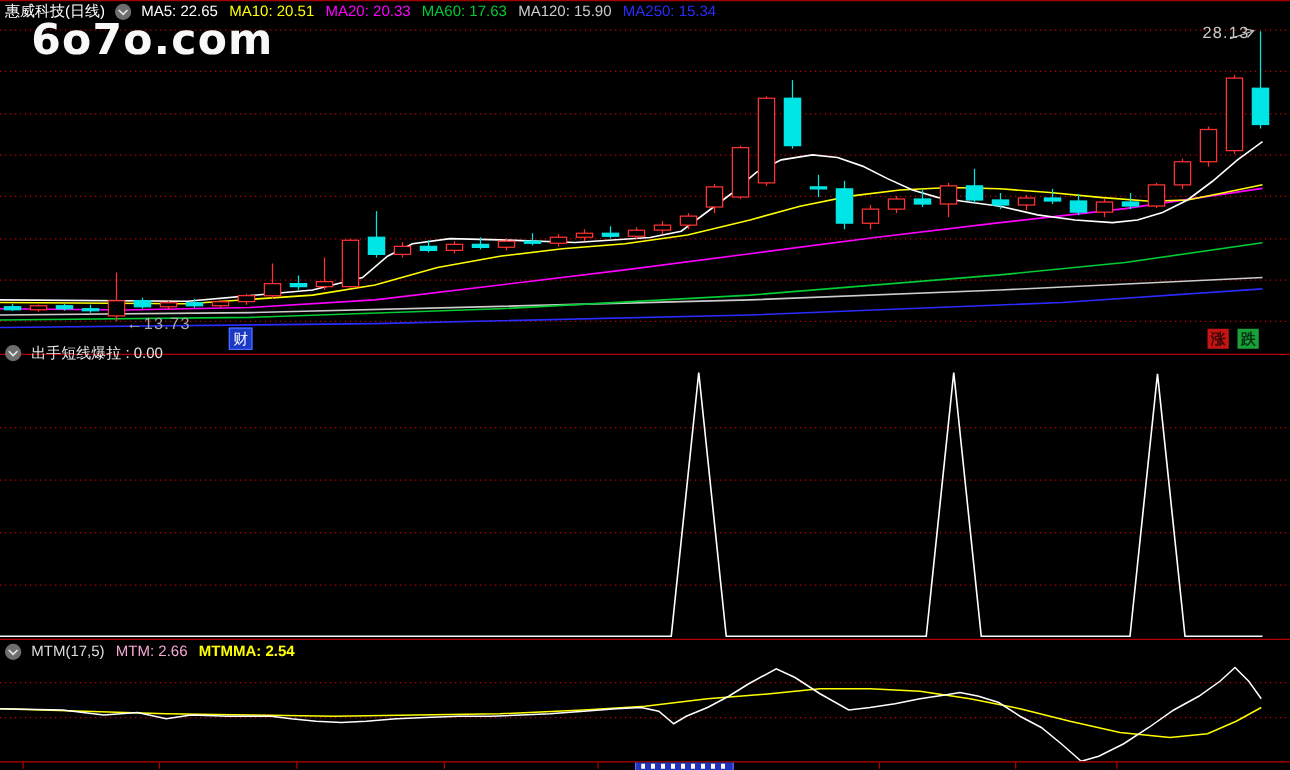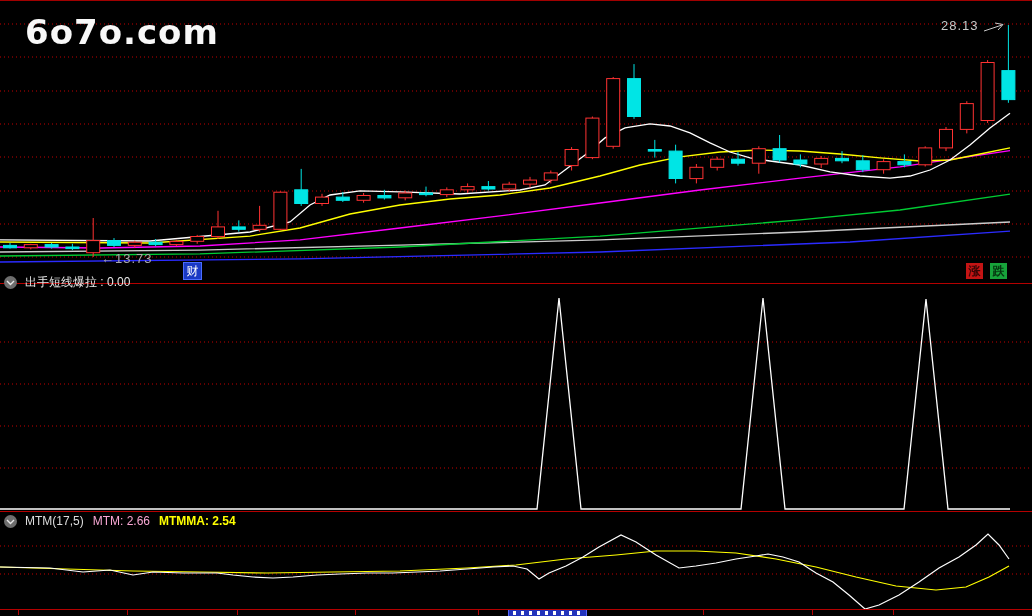--- a/index.html
+++ b/index.html
@@ -143,25 +143,41 @@
       <line x1="966.8000000000001" y1="101.2" x2="966.8000000000001" y2="133.4" stroke="#ff3232" stroke-width="1"></line>
       <rect x="960.3" y="103.6" width="13" height="25.8" fill="#000000" stroke="#ff3232" stroke-width="1"></rect>
       <line x1="987.6" y1="60.1" x2="987.6" y2="123.0" stroke="#ff3232" stroke-width="1"></line>
       <rect x="981.1" y="62.5" width="13" height="58.0" fill="#000000" stroke="#ff3232" stroke-width="1"></rect>
       <line x1="1008.4000000000001" y1="25.0" x2="1008.4000000000001" y2="102.8" stroke="#00e5e5" stroke-width="1"></line>
       <rect x="1001.9" y="70.6" width="13" height="29.0" fill="#00e5e5" stroke="#00e5e5" stroke-width="1"></rect>
       <line x1="984" y1="31" x2="1002" y2="25" stroke="#c9c9c9" stroke-width="1"></line>
       <polyline points="995,23 1003,24.5 998,30" fill="none" stroke="#c9c9c9" stroke-width="1"></polyline>
     </svg>
 
+  <div class="hdr" style="top:2px;">
+    <span style="color:#ffffff;">惠威科技(日线)</span>
+    <span class="icon-circle">
+      <svg width="9" height="6">
+          <polyline points="1,1 4.5,4.5 8,1" fill="none" stroke="#e6e6e6" stroke-width="1.4"></polyline>
+        </svg>
+    </span>
+    <span id="legend" style="display:flex;gap:9px;">
+        <span style="color: rgb(255, 255, 255);">MA5: 22.65</span>
+        <span style="color: rgb(255, 255, 0);">MA10: 20.51</span>
+        <span style="color: rgb(255, 0, 255);">MA20: 20.33</span>
+        <span style="color: rgb(0, 204, 51);">MA60: 17.63</span>
+        <span style="color: rgb(204, 204, 204);">MA120: 15.90</span>
+        <span style="color: rgb(43, 43, 255);">MA250: 15.34</span>
+      </span>
+  </div>
 
   <div class="watermark">6o7o.com</div>
 
   <div class="annot" style="left:101px;top:251px;color:#a9a9a9;">←13.73</div>
-  <div class="annot" style="left:941px;top:18px;color:#c9c9c9;">28.13</div>
+  <div class="annot" style="left:962px;top:18px;color:#c9c9c9;">28.13</div>
 
   <div class="badge cai" style="left:183px;top:262px;">财</div>
   <div class="badge up" style="left:966px;top:263px;">涨</div>
   <div class="badge down" style="left:990px;top:263px;">跌</div>
 
   <div class="hdiv" style="top:283px;"></div>
 
   <svg class="layer" id="svg-p2" width="1032" height="227" style="top:284px;">
       <line x1="0" y1="58" x2="1032" y2="58" stroke="#c30000" stroke-width="1" stroke-dasharray="1 3"></line>
       <line x1="0" y1="100" x2="1032" y2="100" stroke="#c30000" stroke-width="1" stroke-dasharray="1 3"></line>

